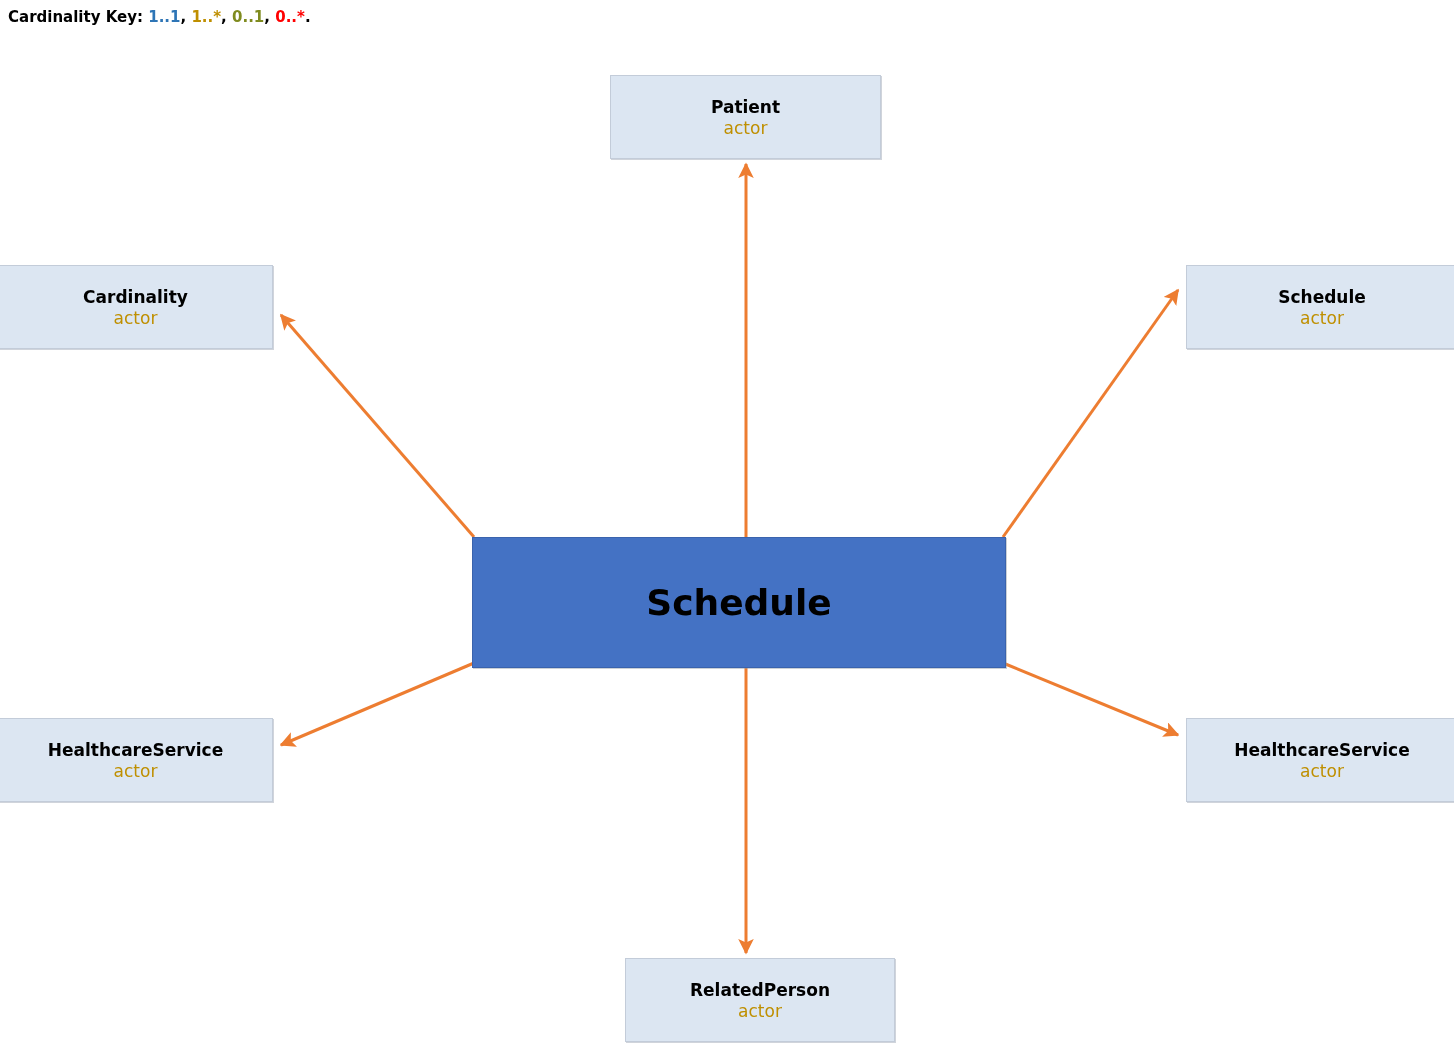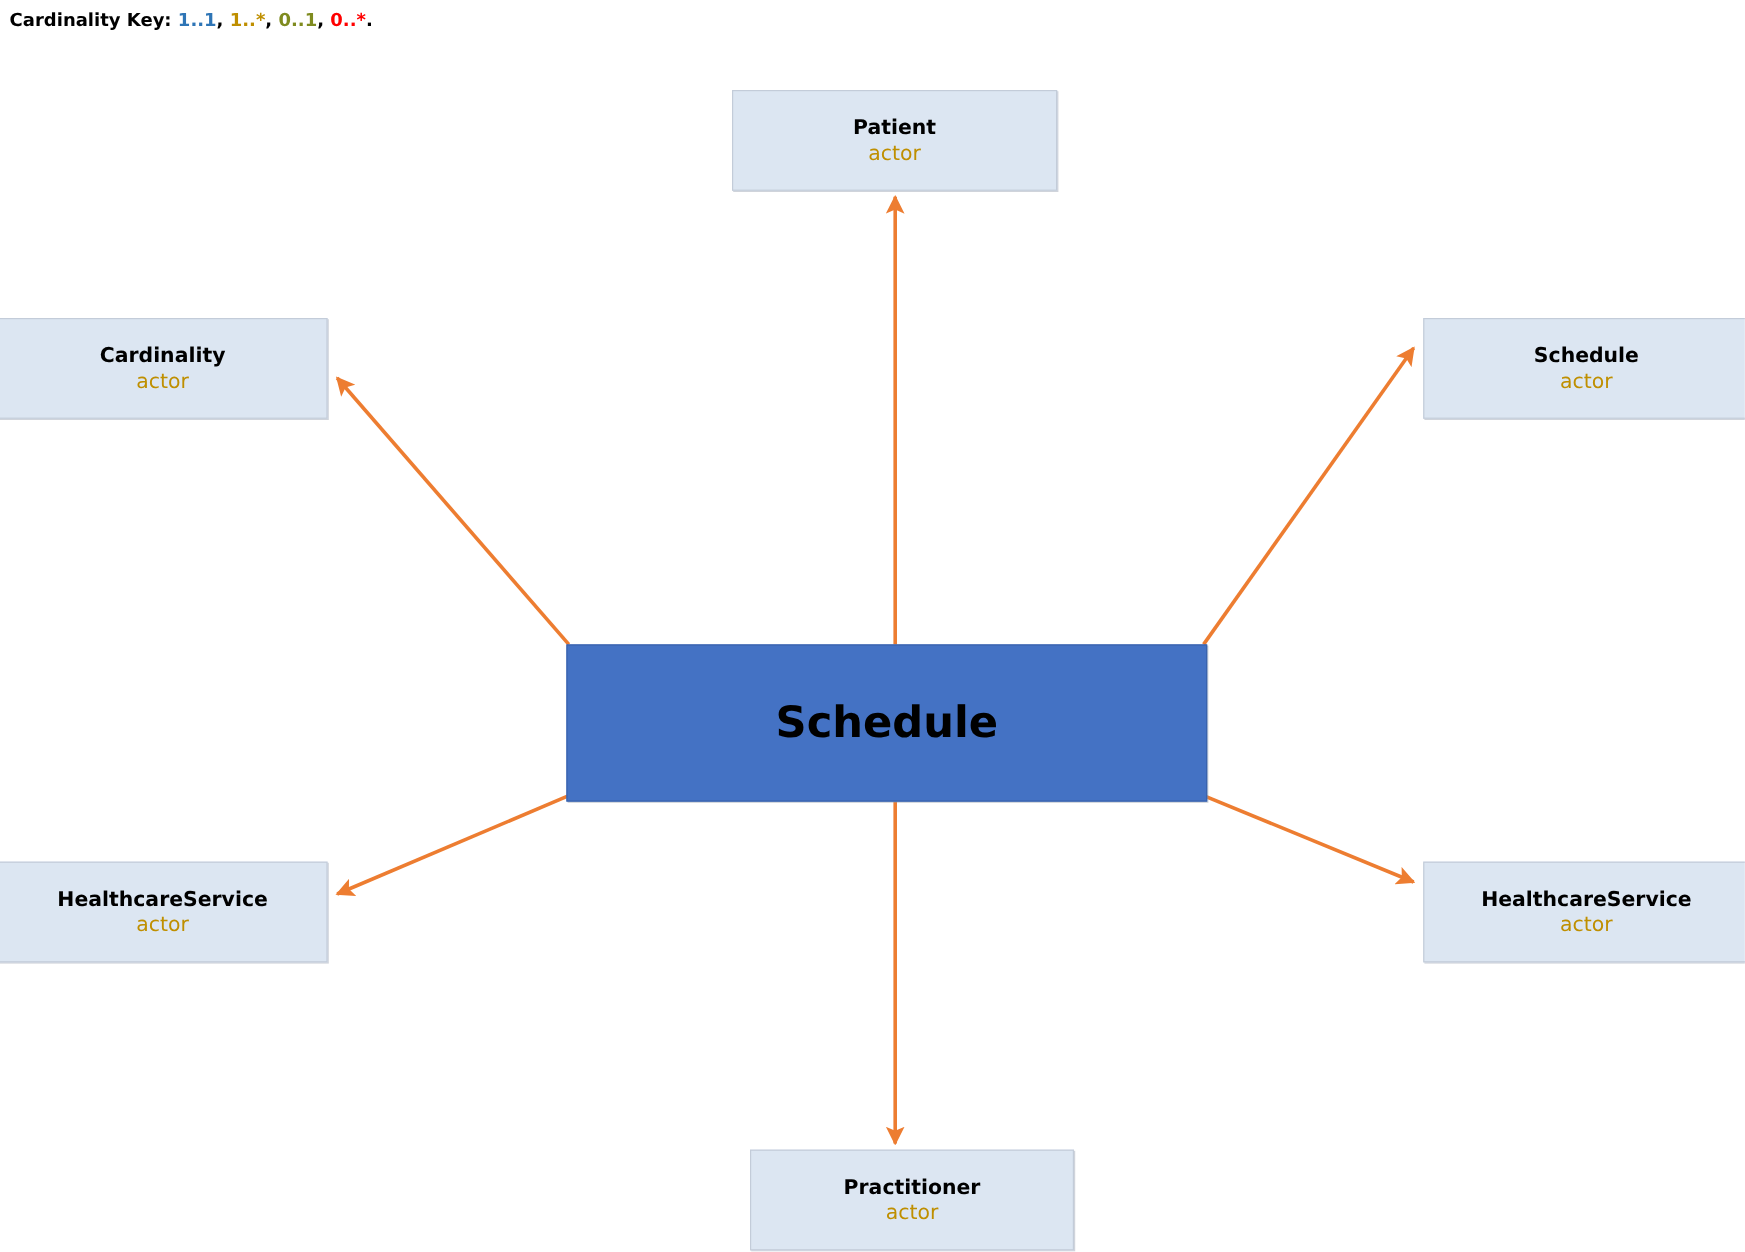--- a/index.html
+++ b/index.html
@@ -161,21 +161,21 @@
     <div class="node-title">HealthcareService</div>
     <div class="node-subtitle">actor</div>
   </div>
 
   <div id="node-healthcareservice" class="node actor-node">
     <div class="node-title">HealthcareService</div>
     <div class="node-subtitle">actor</div>
   </div>
 
   <div id="node-relatedperson" class="node actor-node">
-    <div class="node-title">Practitioner</div>
+    <div class="node-title">RelatedPerson</div>
     <div class="node-subtitle">actor</div>
   </div>
 
   <div id="node-schedule" class="node central-node">
     <div class="node-title">Schedule</div>
   </div>
 
 </div>
 
 </body></html>

